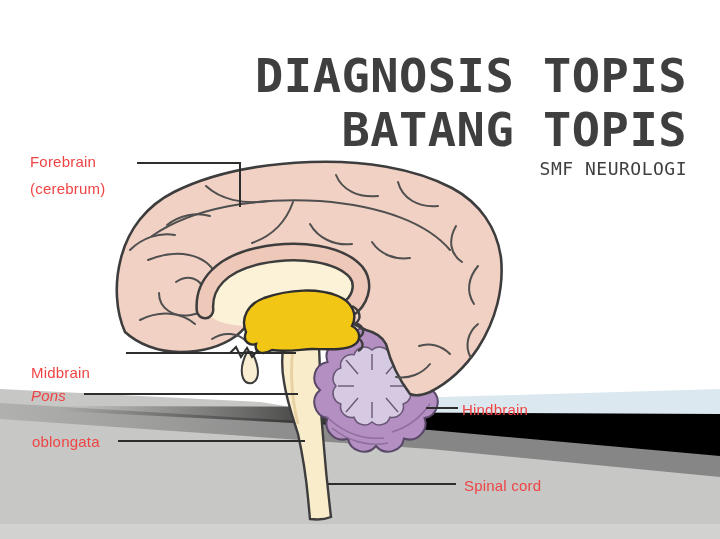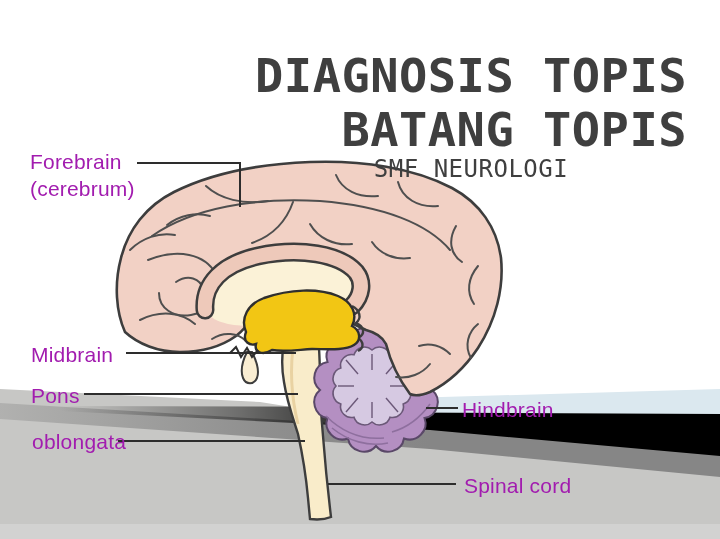--- a/index.html
+++ b/index.html
@@ -3,31 +3,31 @@
 <meta charset="utf-8">
 <style>
   html,body { margin:0; padding:0; background:#888; }
   .slide {
     position:relative; width:720px; height:539px;
     background:#ffffff; overflow:hidden;
     font-family:"Liberation Sans", sans-serif;
   }
   .slide svg { position:absolute; left:0; top:0; }
   .label {
-    position:absolute; font-size:21px; line-height:27px;
-    color:#a21caf; letter-spacing:0.2px; white-space:nowrap;
+    position:absolute; font-size:15px; line-height:27px;
+    color:#ef4444; letter-spacing:0.2px; white-space:nowrap;
   }
   .label.two { line-height:27px; }
   .title-block {
     position:absolute; top:49px; right:33px; text-align:right;
     color:#3f3f3f; font-family:"DejaVu Sans Mono", monospace;
     white-space:nowrap;
   }
   .title-line { font-size:47px; font-weight:700; line-height:54px; letter-spacing:0.5px; }
-  .subtitle-line { font-size:24px; font-weight:400; line-height:24px; letter-spacing:0.5px;text-align:center; }
+  .subtitle-line { font-size:18px; font-weight:400; line-height:24px; letter-spacing:0.5px; }
 </style>
 </head>
 <body>
 
 <div class="slide">
 
   <svg width="720" height="539" viewBox="0 0 720 539">
     <defs>
       <linearGradient id="gradMed" gradientUnits="userSpaceOnUse" x1="0" y1="0" x2="430" y2="0">
         <stop offset="0" stop-color="#7d7d7d" stop-opacity="0.30"></stop>
@@ -120,23 +120,23 @@
     <div class="title-line">DIAGNOSIS TOPIS</div>
     <div class="title-line">BATANG TOPIS</div>
     <div class="subtitle-line">SMF NEUROLOGI</div>
   </div>
 
   <div class="label two" style="left:30px; top:148px;">
     <div>Forebrain</div>
     <div>(cerebrum)</div>
   </div>
 
-  <div class="label" style="left:31px; top:341px;">Midbrain</div>
+  <div class="label" style="left:31px; top:359px;">Midbrain</div>
 
-  <div class="label" style="left:31px; top:382px;">Pons</div>
+  <div class="label" style="left:31px; top:382px;font-style:italic;">Pons</div>
 
   <div class="label two" style="left:32px; top:428px; line-height:28px;">
     <div>oblongata</div>
   </div>
 
   <div class="label two" style="left:462px; top:396px; line-height:28px;">
     <div>Hindbrain</div>
   </div>
 
   <div class="label" style="left:464px; top:472px;text-align:right;">Spinal cord</div>

